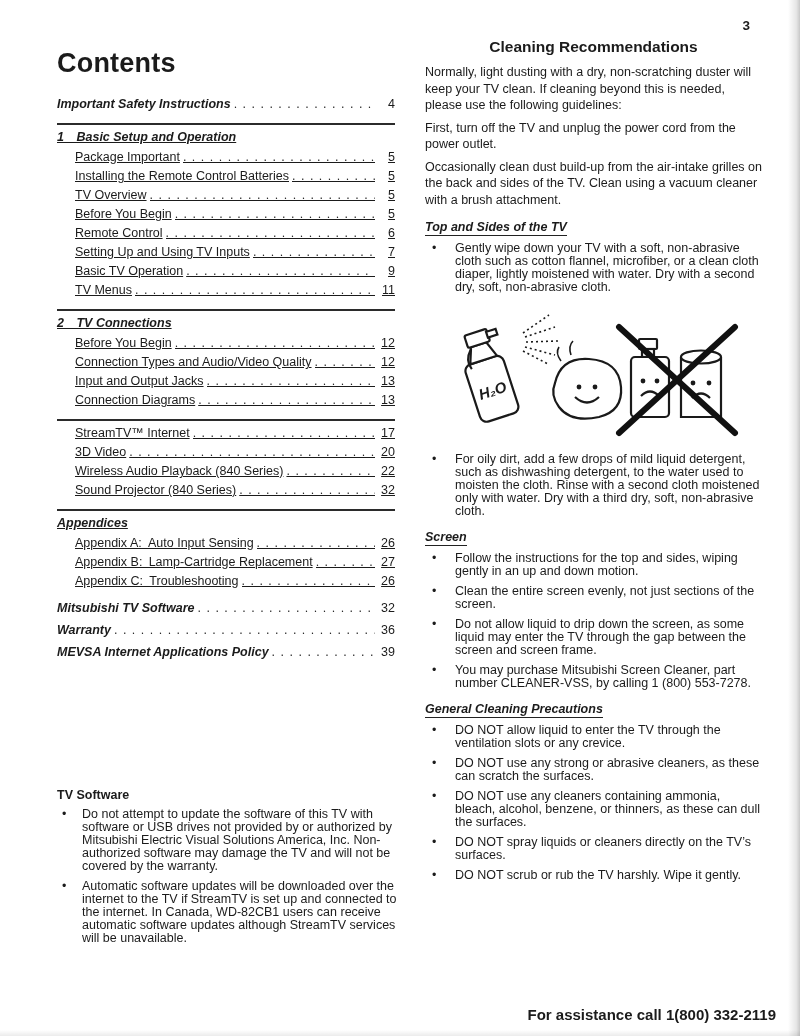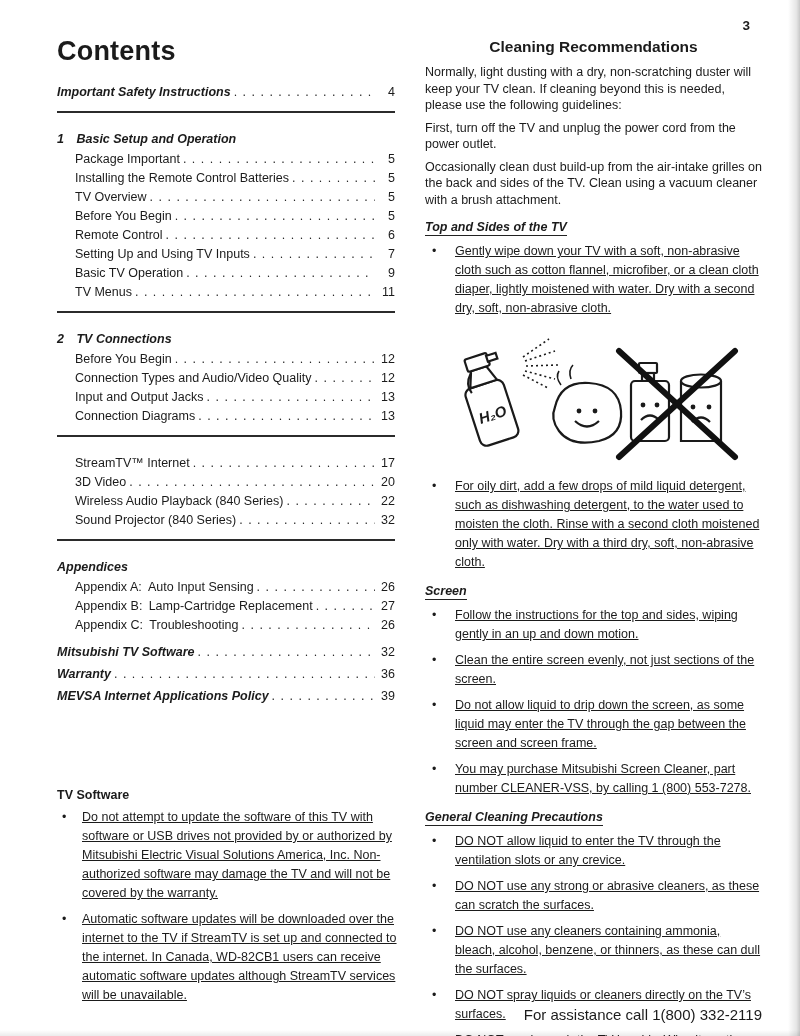--- a/index.html
+++ b/index.html
@@ -19,55 +19,55 @@
     background:linear-gradient(180deg,rgba(0,0,0,0) 0%,rgba(0,0,0,0.08) 100%);
     pointer-events:none;
   }
 
   .page-number{position:absolute;top:18px;right:50px;font-size:13.5px;font-weight:bold;}
 
   .col-left{position:absolute;left:57px;top:36px;width:338px;}
   .col-right{position:absolute;left:425px;top:38px;width:337px;}
 
   
-  .toc-title{font-size:27px;font-weight:bold;margin:0 0 16px 0;letter-spacing:0.2px;}
+  .toc-title{font-size:27px;font-weight:bold;margin:12px 0 16px 0;letter-spacing:0.2px;}
   .toc-row{display:flex;align-items:baseline;font-size:12.5px;line-height:19px;}
   .toc-row .lbl{white-space:nowrap;}
   .leader{flex:1;min-width:8px;overflow:hidden;white-space:nowrap;margin:0 4px 0 3px;color:#2a2a2a;}
   .leader::after{content:". . . . . . . . . . . . . . . . . . . . . . . . . . . . . . . . . . . . . . . . . . . . . . . . . . . .";letter-spacing:1px;}
   .pg{min-width:16px;text-align:right;}
   .toc-intro .lbl{font-weight:bold;font-style:italic;}
   .toc-intro{margin-bottom:4px;}
-  .toc-section{border-top:2px solid #2b2b2b;margin-top:9px;padding-top:17px;}
+  .toc-section{border-top:2px solid #2b2b2b;margin-top:9px;padding-top:3px;text-decoration:underline;}
   .toc-heading{font-size:12.5px;font-weight:bold;font-style:italic;line-height:19px;margin-bottom:1px;}
   .toc-entries{padding-left:18px;}
   .toc-closing{margin-top:8px;}
   .toc-closing .toc-row{margin-top:3px;}
   .toc-closing .lbl{font-weight:bold;font-style:italic;}
 
   
   .cleaning-title{font-size:15.5px;font-weight:bold;margin:0 0 8px 0;text-align:center;}
   .para{font-size:12.5px;line-height:16.5px;margin:0 0 6px 0;}
   .sub-heading-wrap{margin:9px 0 6px 0;}
   .sub-heading{display:inline-block;font-size:12.5px;font-weight:bold;font-style:italic;
     border-bottom:1.5px solid #222;padding-bottom:1px;text-align:right;}
   ul.bullets{list-style:none;margin:0 0 2px 0;padding:0;}
-  ul.bullets li{position:relative;padding-left:30px;font-size:12.5px;line-height:19px;margin:0 0 7px 0;text-decoration:underline;}
+  ul.bullets li{position:relative;padding-left:30px;font-size:12.5px;line-height:13px;margin:0 0 7px 0;}
   ul.bullets li::before{content:"\2022";position:absolute;left:7px;top:0;}
 
   
   .tv-software{position:absolute;left:57px;top:788px;width:346px;}
   .tv-software-heading{font-size:12.5px;font-weight:bold;margin:0 0 6px 0;}
   .tv-software ul.bullets li{padding-left:25px;}
   .tv-software ul.bullets li::before{left:5px;}
 
   
   .illustration{display:block;margin:2px 0 10px 18px;}
 
-  .footer{position:absolute;right:38px;bottom:13px;font-size:15px;font-weight:normal;}
+  .footer{position:absolute;right:24px;bottom:13px;font-size:15px;font-weight:bold;}
 </style>
 </head>
 <body>
 
 <div class="page">
 
   <div class="page-number">3</div>
 
   <div class="col-left">
     <h1 class="toc-title">Contents</h1>

